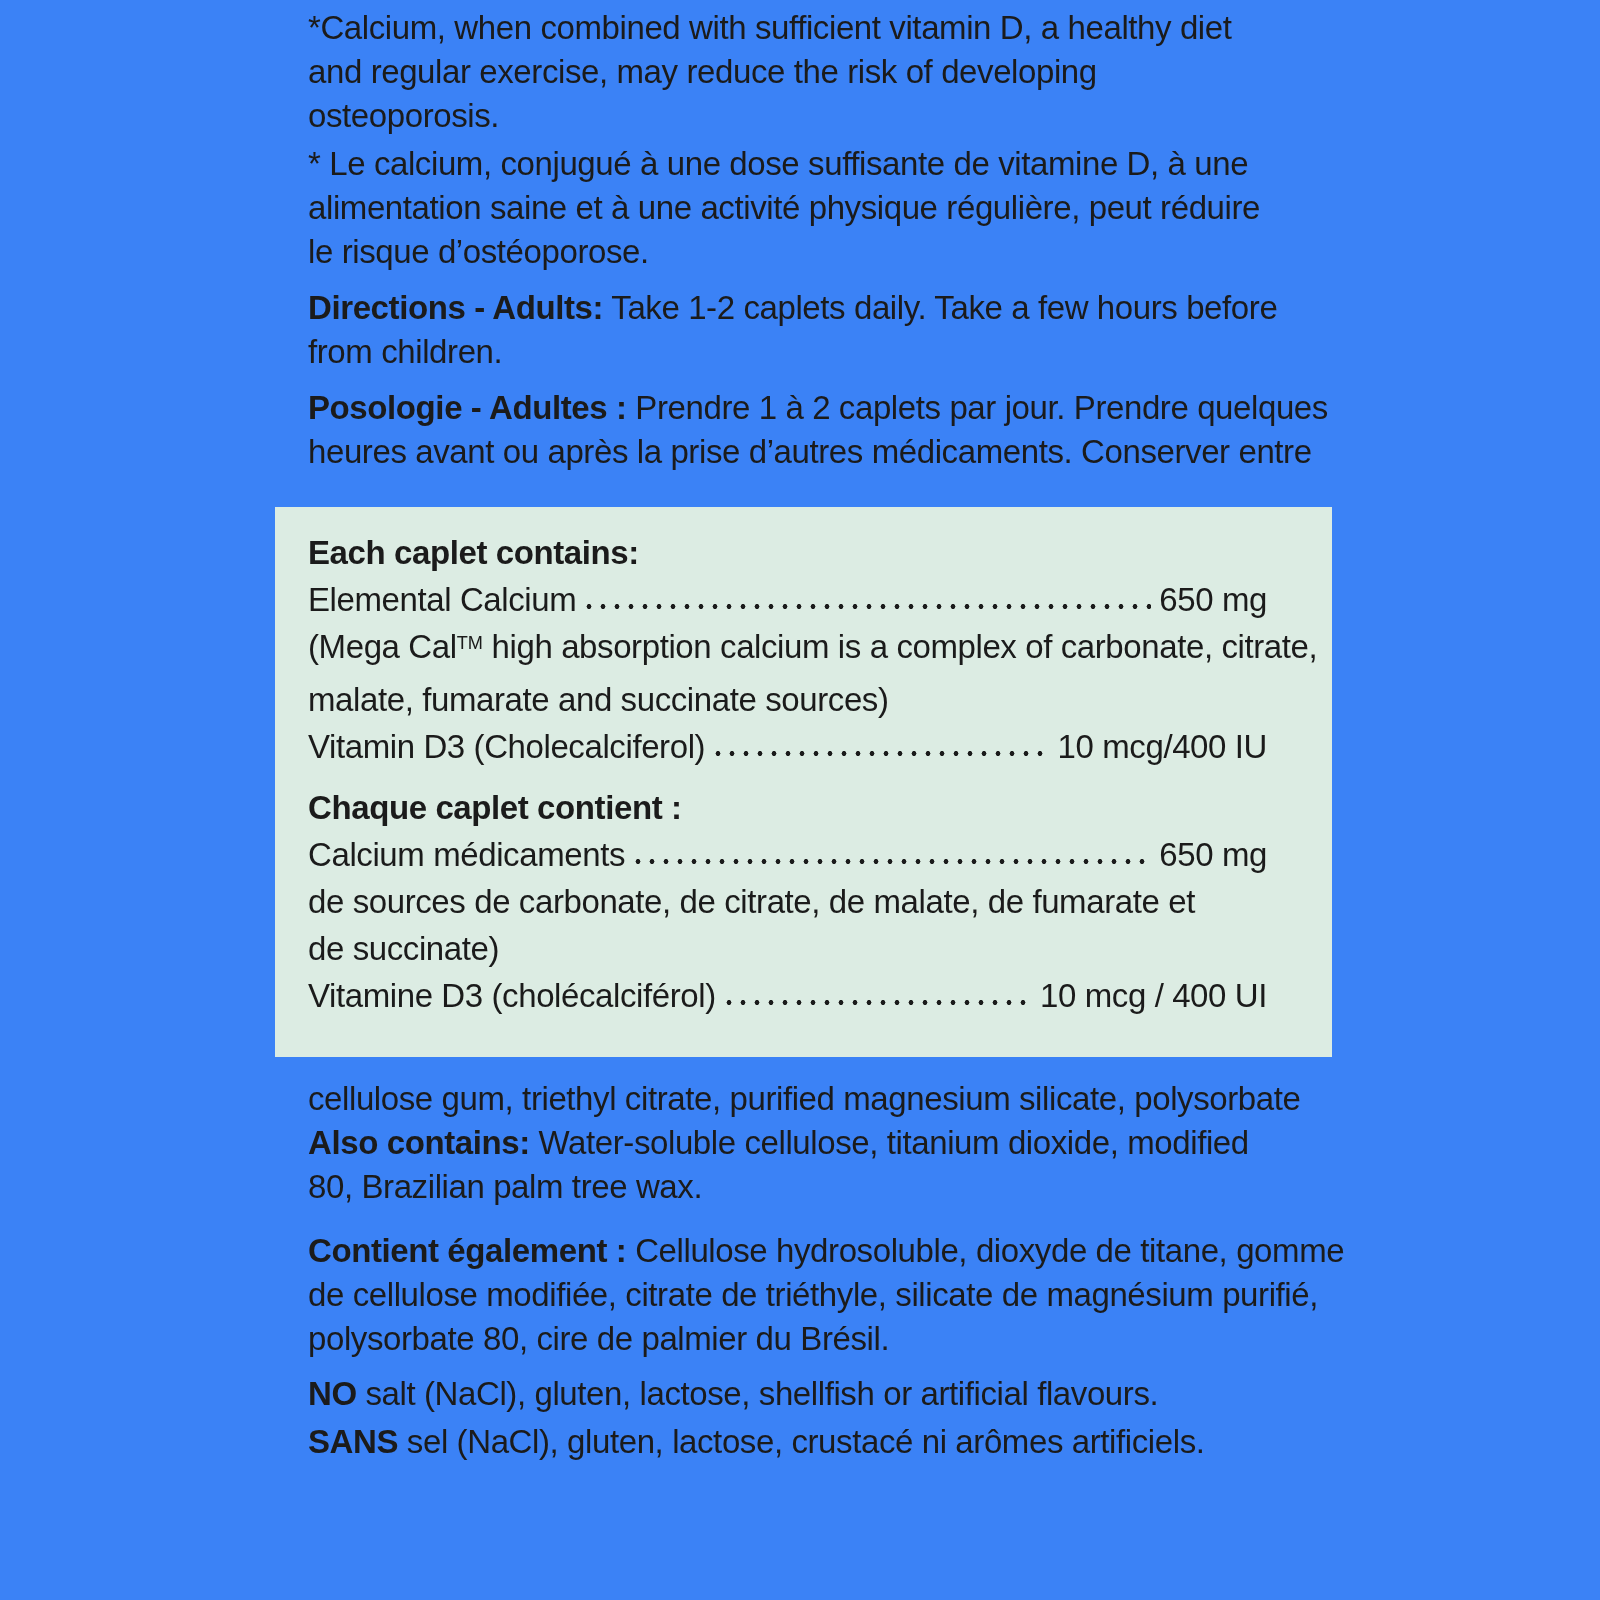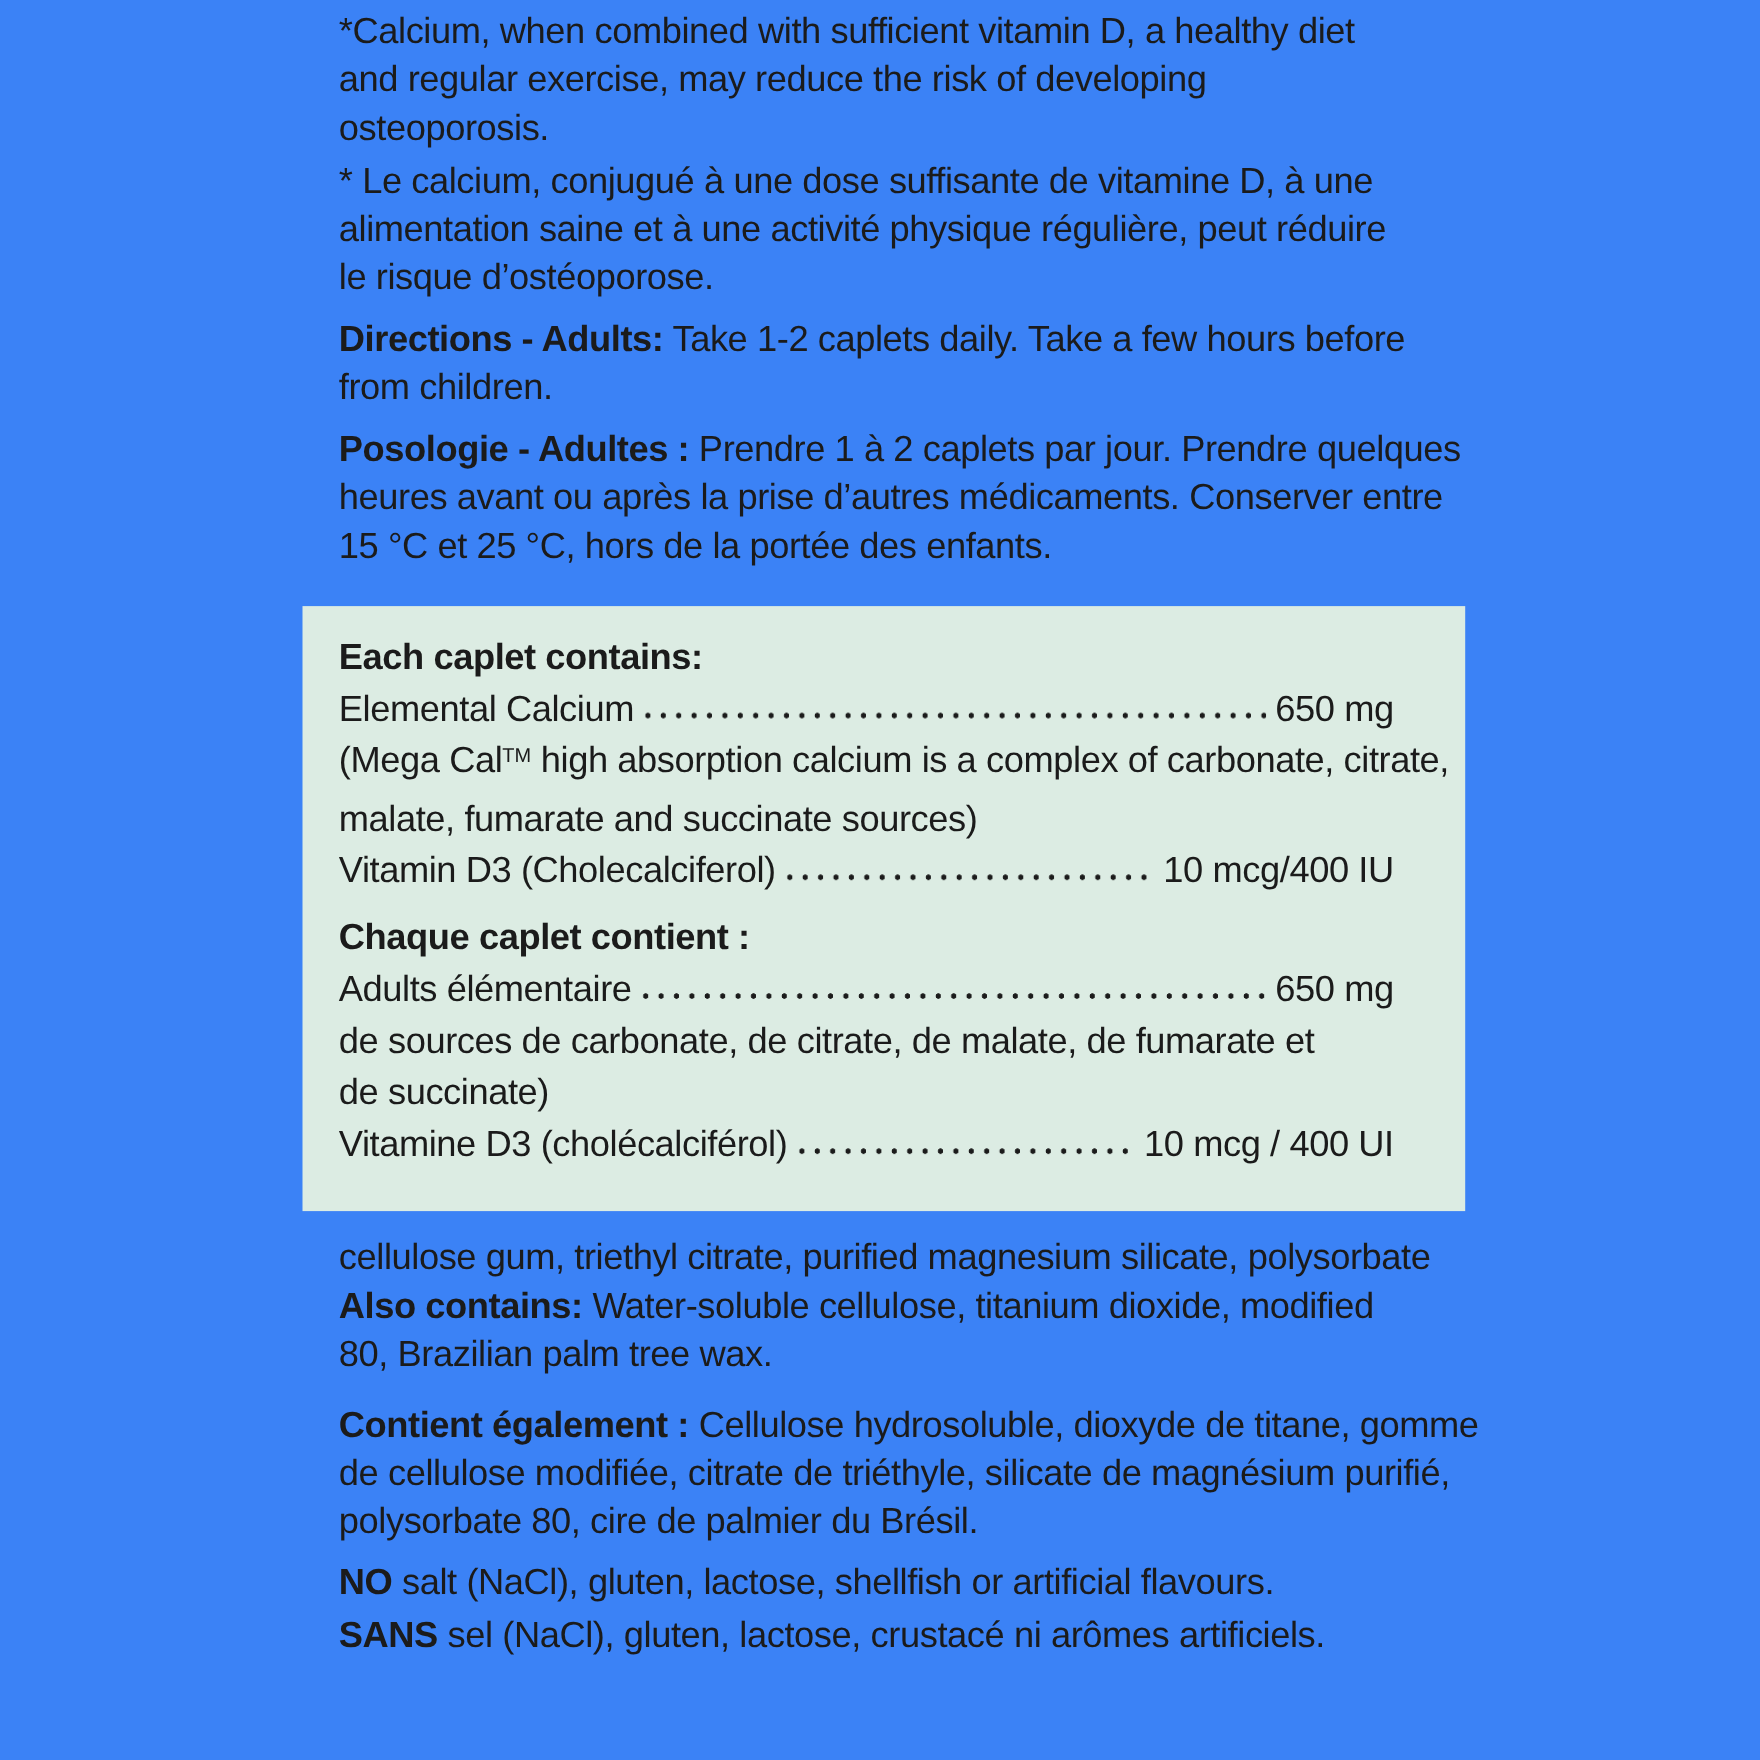--- a/index.html
+++ b/index.html
@@ -84,21 +84,20 @@
     </div>
 
     <div class="para mt12">
       <span class="line"><b class="lead">Directions - Adults:</b><span> Take 1-2 caplets daily. Take a few hours before</span></span>
       <span class="line">from children.</span>
     </div>
 
     <div class="para mt12">
       <span class="line"><b class="lead">Posologie - Adultes :</b><span> Prendre 1 à 2 caplets par jour. Prendre quelques</span></span>
       <span class="line">heures avant ou après la prise d’autres médicaments. Conserver entre</span>
-      <span class="line">15 °C et 25 °C, hors de la portée des enfants.</span>
     </div>
 
     <div class="panel">
       <span class="line lead">Each caplet contains:</span>
 
       <div class="dotrow">
         <span class="iname">Elemental Calcium </span>
         <span class="leader"></span>
         <span class="ivalue">650 mg</span>
       </div>
@@ -110,21 +109,21 @@
         <span class="iname">Vitamin D3 (Cholecalciferol)</span>
         <span class="leader"></span>
         <span class="ivalue">10 mcg/400 IU</span>
       </div>
 
       <div class="gap"></div>
 
       <span class="line lead">Chaque caplet contient :</span>
 
       <div class="dotrow">
-        <span class="iname">Adults élémentaire</span>
+        <span class="iname">Calcium médicaments</span>
         <span class="leader"></span>
         <span class="ivalue">650 mg</span>
       </div>
 
       <span class="line">de sources de carbonate, de citrate, de malate, de fumarate et</span>
       <span class="line">de succinate)</span>
 
       <div class="dotrow">
         <span class="iname">Vitamine D3 (cholécalciférol) </span>
         <span class="leader"></span>

